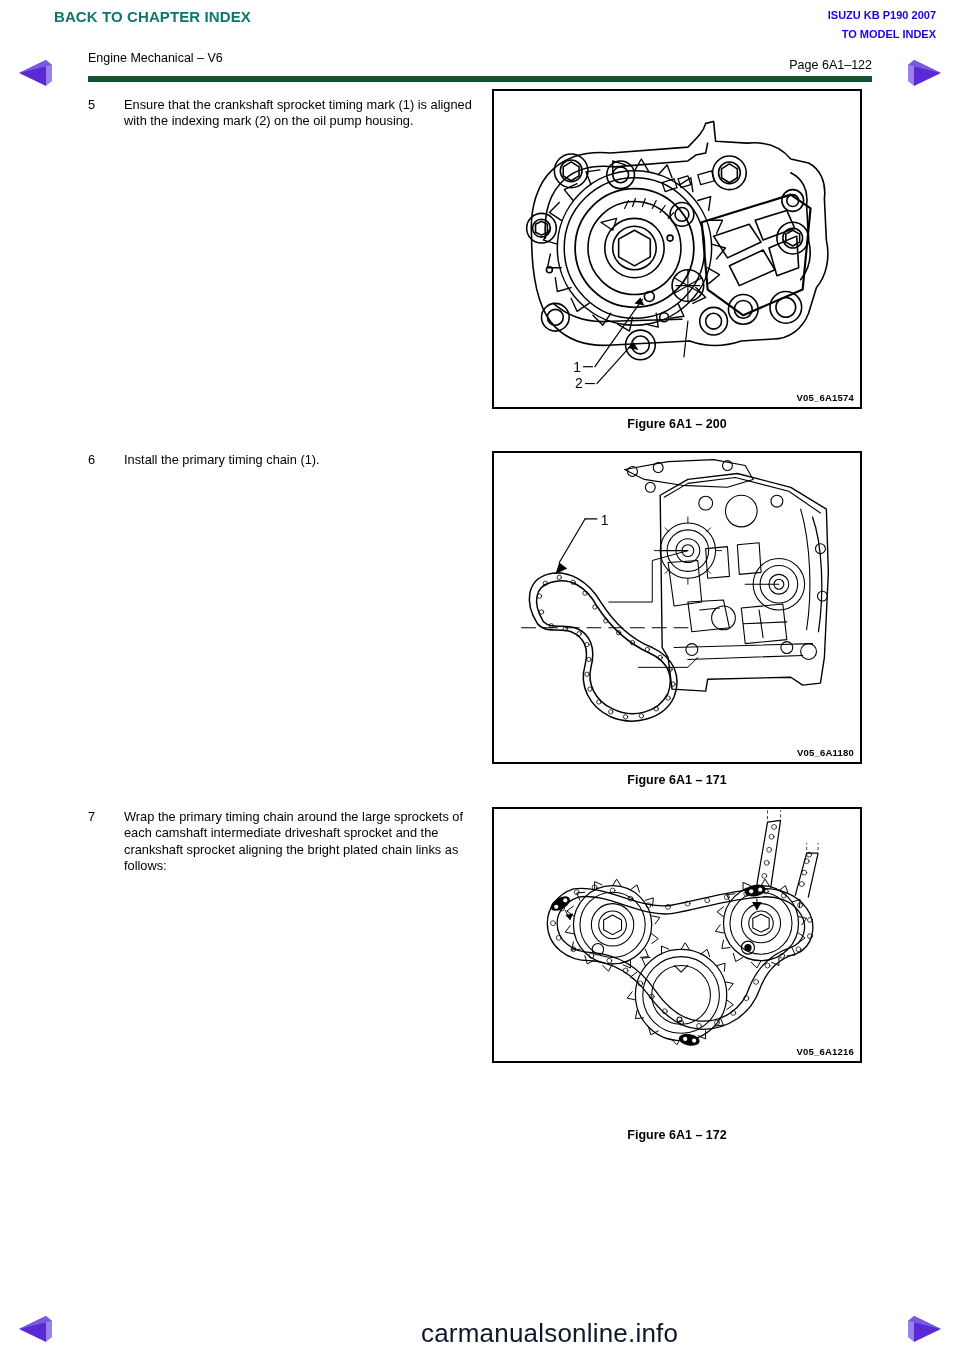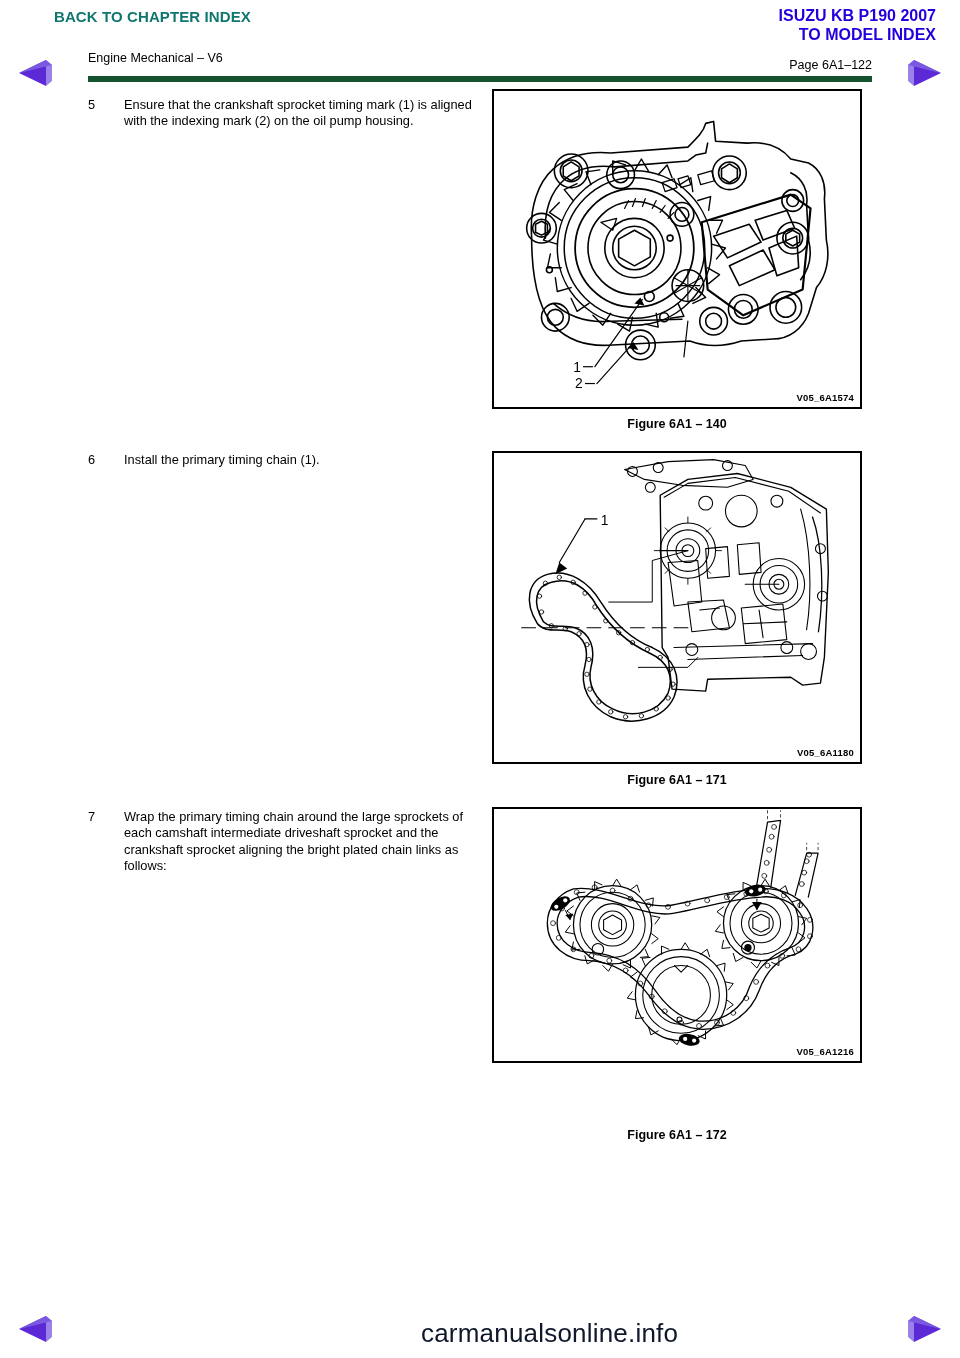--- a/index.html
+++ b/index.html
@@ -25,21 +25,21 @@
     color: #0f766e;
     letter-spacing: 0.1px;
     white-space: nowrap;
     margin-left: 29px;
   }
   .hdr-right-link {
     position: absolute;
     right: 24px;
     top: 6px;
     text-align: right;
-    font-size: 16px;
+    font-size: 11px;
     font-weight: bold;
     color: #2200dd;
     line-height: 19px;
     white-space: nowrap;
   }
   .hdr-right-link div { white-space: nowrap; }
 
   
   .page-hdr {
     position: absolute;
@@ -323,21 +323,21 @@
 
       <text x="80" y="283" font-family="Liberation Sans, sans-serif" font-size="14" fill="#000">1</text>
       <text x="82" y="300" font-family="Liberation Sans, sans-serif" font-size="14" fill="#000">2</text>
 
       <line x1="90" y1="278" x2="100" y2="278" stroke="#000" stroke-width="1.2"></line>
       <line x1="92" y1="295" x2="102" y2="295" stroke="#000" stroke-width="1.2"></line>
     </svg>
   </div>
   <span class="figcode">V05_6A1574</span>
 </div>
-<div class="figcaption" style="top:417px;">Figure 6A1 – 140</div>
+<div class="figcaption" style="top:417px;">Figure 6A1 – 200</div>
 
 <div class="step" style="top:452px;">
   <span class="num">6</span>
   <span class="txt">Install the primary timing chain (1).</span>
 </div>
 
 <div class="figbox" style="top:451px; height:313px;">
   <div class="imgwrap">
     <svg viewBox="0 0 370 311" xmlns="http://www.w3.org/2000/svg">
       <g fill="none" stroke="#000" stroke-width="1.1" stroke-linejoin="round" stroke-linecap="round">

